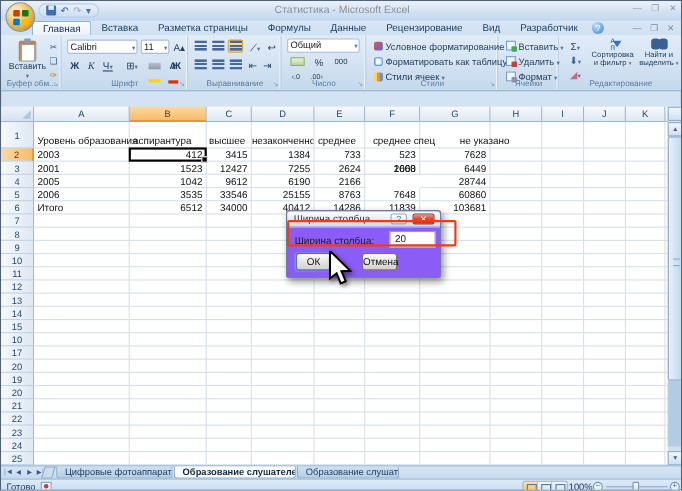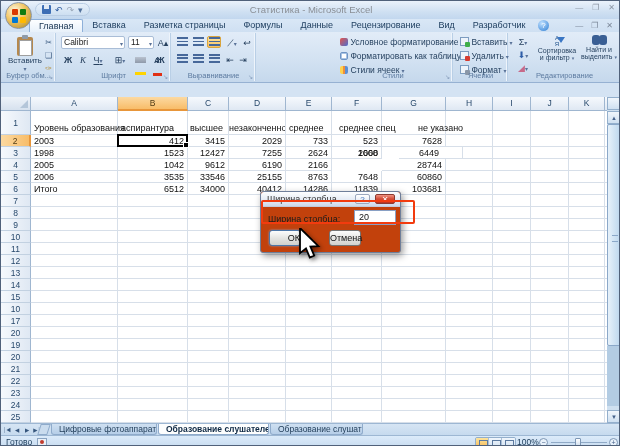--- a/index.html
+++ b/index.html
@@ -145,33 +145,33 @@
   .vb:after{content:"";position:absolute;left:3px;top:2px;width:7px;height:5px;border:1px solid #5c7aa0;}
   .vb.on{background:linear-gradient(#fde49c,#f6bd5e);}
   .zoomtxt{position:absolute;left:516px;top:1px;font-size:8.5px;color:#20405e;}
   .zbtn{position:absolute;top:2px;width:9px;height:9px;border:1px solid #7d97b5;border-radius:50%;
     font-size:7px;line-height:7px;text-align:center;color:#44618a;background:#e8f1fa;}
   .ztrack{position:absolute;left:550px;top:6px;width:56px;height:1px;background:#8fa9c6;}
   .zthumb{position:absolute;left:574px;top:2px;width:6px;height:9px;background:linear-gradient(#fdfdfe,#cfdeee);
     border:1px solid #7d97b5;border-radius:1px;}
   
   .dialog{position:absolute;left:259px;top:190px;width:141px;height:62px;z-index:50;
-    background:#c2410c;border:1px solid #6f7f9a;border-radius:3px;
+    background:#8b5cf6;border:1px solid #6f7f9a;border-radius:3px;
     box-shadow:2px 3px 7px rgba(0,0,0,.4);}
   .dtitle{position:absolute;left:0;top:0;right:0;height:15px;
     background:linear-gradient(#fdfeff,#dfe7f2 70%,#cdd9ea);border-bottom:1px solid #c2ccdb;
     border-radius:3px 3px 0 0;font-size:9px;line-height:14px;padding-left:6px;color:#333;}
   .dhelp{position:absolute;right:30px;top:2px;width:15px;height:10px;border:1px solid #9aa7bd;border-radius:2px;
     background:linear-gradient(#fff,#dde6f2);color:#3a6fb8;font-size:8px;line-height:9px;text-align:center;}
   .dclose{position:absolute;right:5px;top:2px;width:20px;height:10px;border:1px solid #8c3a30;border-radius:2px;
     background:linear-gradient(#f09282,#d6513c 45%,#b93320);color:#fff;font-size:8px;line-height:9px;text-align:center;}
   .dlabel{position:absolute;left:7px;top:22px;font-size:9px;color:#1a1a1a;}
   .dinput{position:absolute;left:93px;top:18px;width:42px;height:15px;background:#fff;
     border:1px solid #89a0c4;font-size:9px;line-height:13px;padding-left:4px;color:#111;}
-  .dbtn{position:absolute;top:38px;width:32px;height:16px;font-size:9px;line-height:14px;text-align:right;
+  .dbtn{position:absolute;top:38px;width:32px;height:16px;font-size:9px;line-height:14px;text-align:center;
     border:1px solid #757575;border-radius:3px;background:linear-gradient(#fdfdfd,#e3e3e1 55%,#d2d1cd);color:#111;}
   .dbtn.ok{left:8px;border-color:#4d76a8;box-shadow:0 0 2px #7fb0e0;}
   .dbtn.cancel{left:68px;}
   .redbox{position:absolute;left:260px;top:199px;width:154px;height:24px;z-index:60;
     border:2px solid #f23b0e;border-radius:2px;}
   .cursor{position:absolute;left:297px;top:227px;z-index:70;filter:drop-shadow(2px 2px 2px rgba(0,0,0,.45));}
 </style>
 </head>
 <body>
 
@@ -262,20 +262,32 @@
       <div class="mini" style="left:3px;top:20px;"><span class="bars"></span></div>
       <div class="mini" style="left:19px;top:20px;"><span class="bars"></span></div>
       <div class="mini" style="left:35px;top:20px;"><span class="bars"></span></div>
       <div class="mini" style="left:51px;top:20px;">⇤</div>
       <div class="mini" style="left:64px;top:20px;">⇥</div>
 
       <div class="glabel">Выравнивание</div>
       <div class="launcher">↘</div>
     </div>
 
+    <div class="rgroup" style="left:256px;width:76px;">
+      <div class="combo" style="left:4px;top:2px;width:66px;">
+        <span>Общий</span>
+        <span class="dd">▾</span></div>
+      <div class="mini" style="left:4px;top:17px;width:18px;"><span class="money"></span></div>
+      <div class="mini" style="left:26px;top:17px;"><span>%</span></div>
+      <div class="mini" style="left:42px;top:17px;width:22px;font-size:7px;"><span>000</span></div>
+      <div class="mini" style="left:4px;top:31px;width:16px;font-size:6.5px;">‹.0</div>
+      <div class="mini" style="left:22px;top:31px;width:18px;font-size:6.5px;">.00›</div>
+      <div class="glabel">Число</div>
+      <div class="launcher">↘</div>
+    </div>
 
     <div class="rgroup" style="left:333px;width:119px;">
       <div id="styles-rows">
           <div class="srow" style="top: 3px;"><span class="sq cfsq" style="width:8px;height:8px;vertical-align:-1px;"></span> <span>Условное форматирование</span><span class="dd">▾</span></div>
           <div class="srow" style="top: 17px;"><span class="sq tbsq" style="width:8px;height:8px;vertical-align:-1px;"></span> <span>Форматировать как таблицу</span><span class="dd">▾</span></div>
           <div class="srow" style="top: 31px;"><span class="sq stsq" style="width:8px;height:8px;vertical-align:-1px;"></span> <span>Стили ячеек</span><span class="dd">▾</span></div>
         </div>
       <div class="glabel">Стили</div>
       <div class="launcher">↘</div>
     </div>
@@ -359,36 +371,36 @@
       <div class="gcell txt" style="left: 301px; top: 0px; width: 50px; height: 24px; line-height: 24px;"></div>
       <div class="gcell txt" style="left: 351px; top: 0px; width: 64px; height: 24px; line-height: 24px;"></div>
       <div class="gcell txt" style="left: 415px; top: 0px; width: 47px; height: 24px; line-height: 24px;"></div>
       <div class="gcell txt" style="left: 462px; top: 0px; width: 38px; height: 24px; line-height: 24px;"></div>
       <div class="gcell txt" style="left: 500px; top: 0px; width: 38px; height: 24px; line-height: 24px;"></div>
       <div class="gcell txt" style="left: 538px; top: 0px; width: 36px; height: 24px; line-height: 24px;"></div>
       <div class="gcell txt" style="left: 574px; top: 0px; width: 16px; height: 24px; line-height: 24px;"></div>
       <div class="gcell txt" style="left: 0px; top: 24px; width: 87px; height: 12px; line-height: 12px;">2003</div>
       <div class="gcell num" style="left: 87px; top: 24px; width: 70px; height: 12px; line-height: 12px;">412</div>
       <div class="gcell num" style="left: 157px; top: 24px; width: 41px; height: 12px; line-height: 12px;">3415</div>
-      <div class="gcell num" style="left: 198px; top: 24px; width: 57px; height: 12px; line-height: 12px;">2029</div>
+      <div class="gcell num" style="left: 198px; top: 24px; width: 57px; height: 12px; line-height: 12px;">1384</div>
       <div class="gcell num" style="left: 255px; top: 24px; width: 46px; height: 12px; line-height: 12px;">733</div>
       <div class="gcell num" style="left: 301px; top: 24px; width: 50px; height: 12px; line-height: 12px;">523</div>
       <div class="gcell num" style="left: 351px; top: 24px; width: 64px; height: 12px; line-height: 12px;">7628</div>
       <div class="gcell txt" style="left: 415px; top: 24px; width: 47px; height: 12px; line-height: 12px;"></div>
       <div class="gcell txt" style="left: 462px; top: 24px; width: 38px; height: 12px; line-height: 12px;"></div>
       <div class="gcell txt" style="left: 500px; top: 24px; width: 38px; height: 12px; line-height: 12px;"></div>
       <div class="gcell txt" style="left: 538px; top: 24px; width: 36px; height: 12px; line-height: 12px;"></div>
       <div class="gcell txt" style="left: 574px; top: 24px; width: 16px; height: 12px; line-height: 12px;"></div>
-      <div class="gcell txt" style="left: 0px; top: 36px; width: 87px; height: 12px; line-height: 12px;">1998</div>
+      <div class="gcell txt" style="left: 0px; top: 36px; width: 87px; height: 12px; line-height: 12px;">2001</div>
       <div class="gcell num" style="left: 87px; top: 36px; width: 70px; height: 12px; line-height: 12px;">1523</div>
       <div class="gcell num" style="left: 157px; top: 36px; width: 41px; height: 12px; line-height: 12px;">12427</div>
       <div class="gcell num" style="left: 198px; top: 36px; width: 57px; height: 12px; line-height: 12px;">7255</div>
       <div class="gcell num" style="left: 255px; top: 36px; width: 46px; height: 12px; line-height: 12px;">2624</div>
       <div class="gcell num" style="left: 301px; top: 36px; width: 50px; height: 12px; line-height: 12px;">2000</div>
-      <div class="gcell num" style="left: 368px; top: 36px; width: 64px; height: 12px; line-height: 12px; text-align: center;">6449</div>
+      <div class="gcell num" style="left: 351px; top: 36px; width: 64px; height: 12px; line-height: 12px;">6449</div>
       <div class="gcell txt" style="left: 415px; top: 36px; width: 47px; height: 12px; line-height: 12px;"></div>
       <div class="gcell txt" style="left: 462px; top: 36px; width: 38px; height: 12px; line-height: 12px;"></div>
       <div class="gcell txt" style="left: 500px; top: 36px; width: 38px; height: 12px; line-height: 12px;"></div>
       <div class="gcell txt" style="left: 538px; top: 36px; width: 36px; height: 12px; line-height: 12px;"></div>
       <div class="gcell txt" style="left: 574px; top: 36px; width: 16px; height: 12px; line-height: 12px;"></div>
       <div class="gcell txt" style="left: 0px; top: 48px; width: 87px; height: 12px; line-height: 12px;">2005</div>
       <div class="gcell num" style="left: 87px; top: 48px; width: 70px; height: 12px; line-height: 12px;">1042</div>
       <div class="gcell num" style="left: 157px; top: 48px; width: 41px; height: 12px; line-height: 12px;">9612</div>
       <div class="gcell num" style="left: 198px; top: 48px; width: 57px; height: 12px; line-height: 12px;">6190</div>
       <div class="gcell num" style="left: 255px; top: 48px; width: 46px; height: 12px; line-height: 12px;">2166</div>

